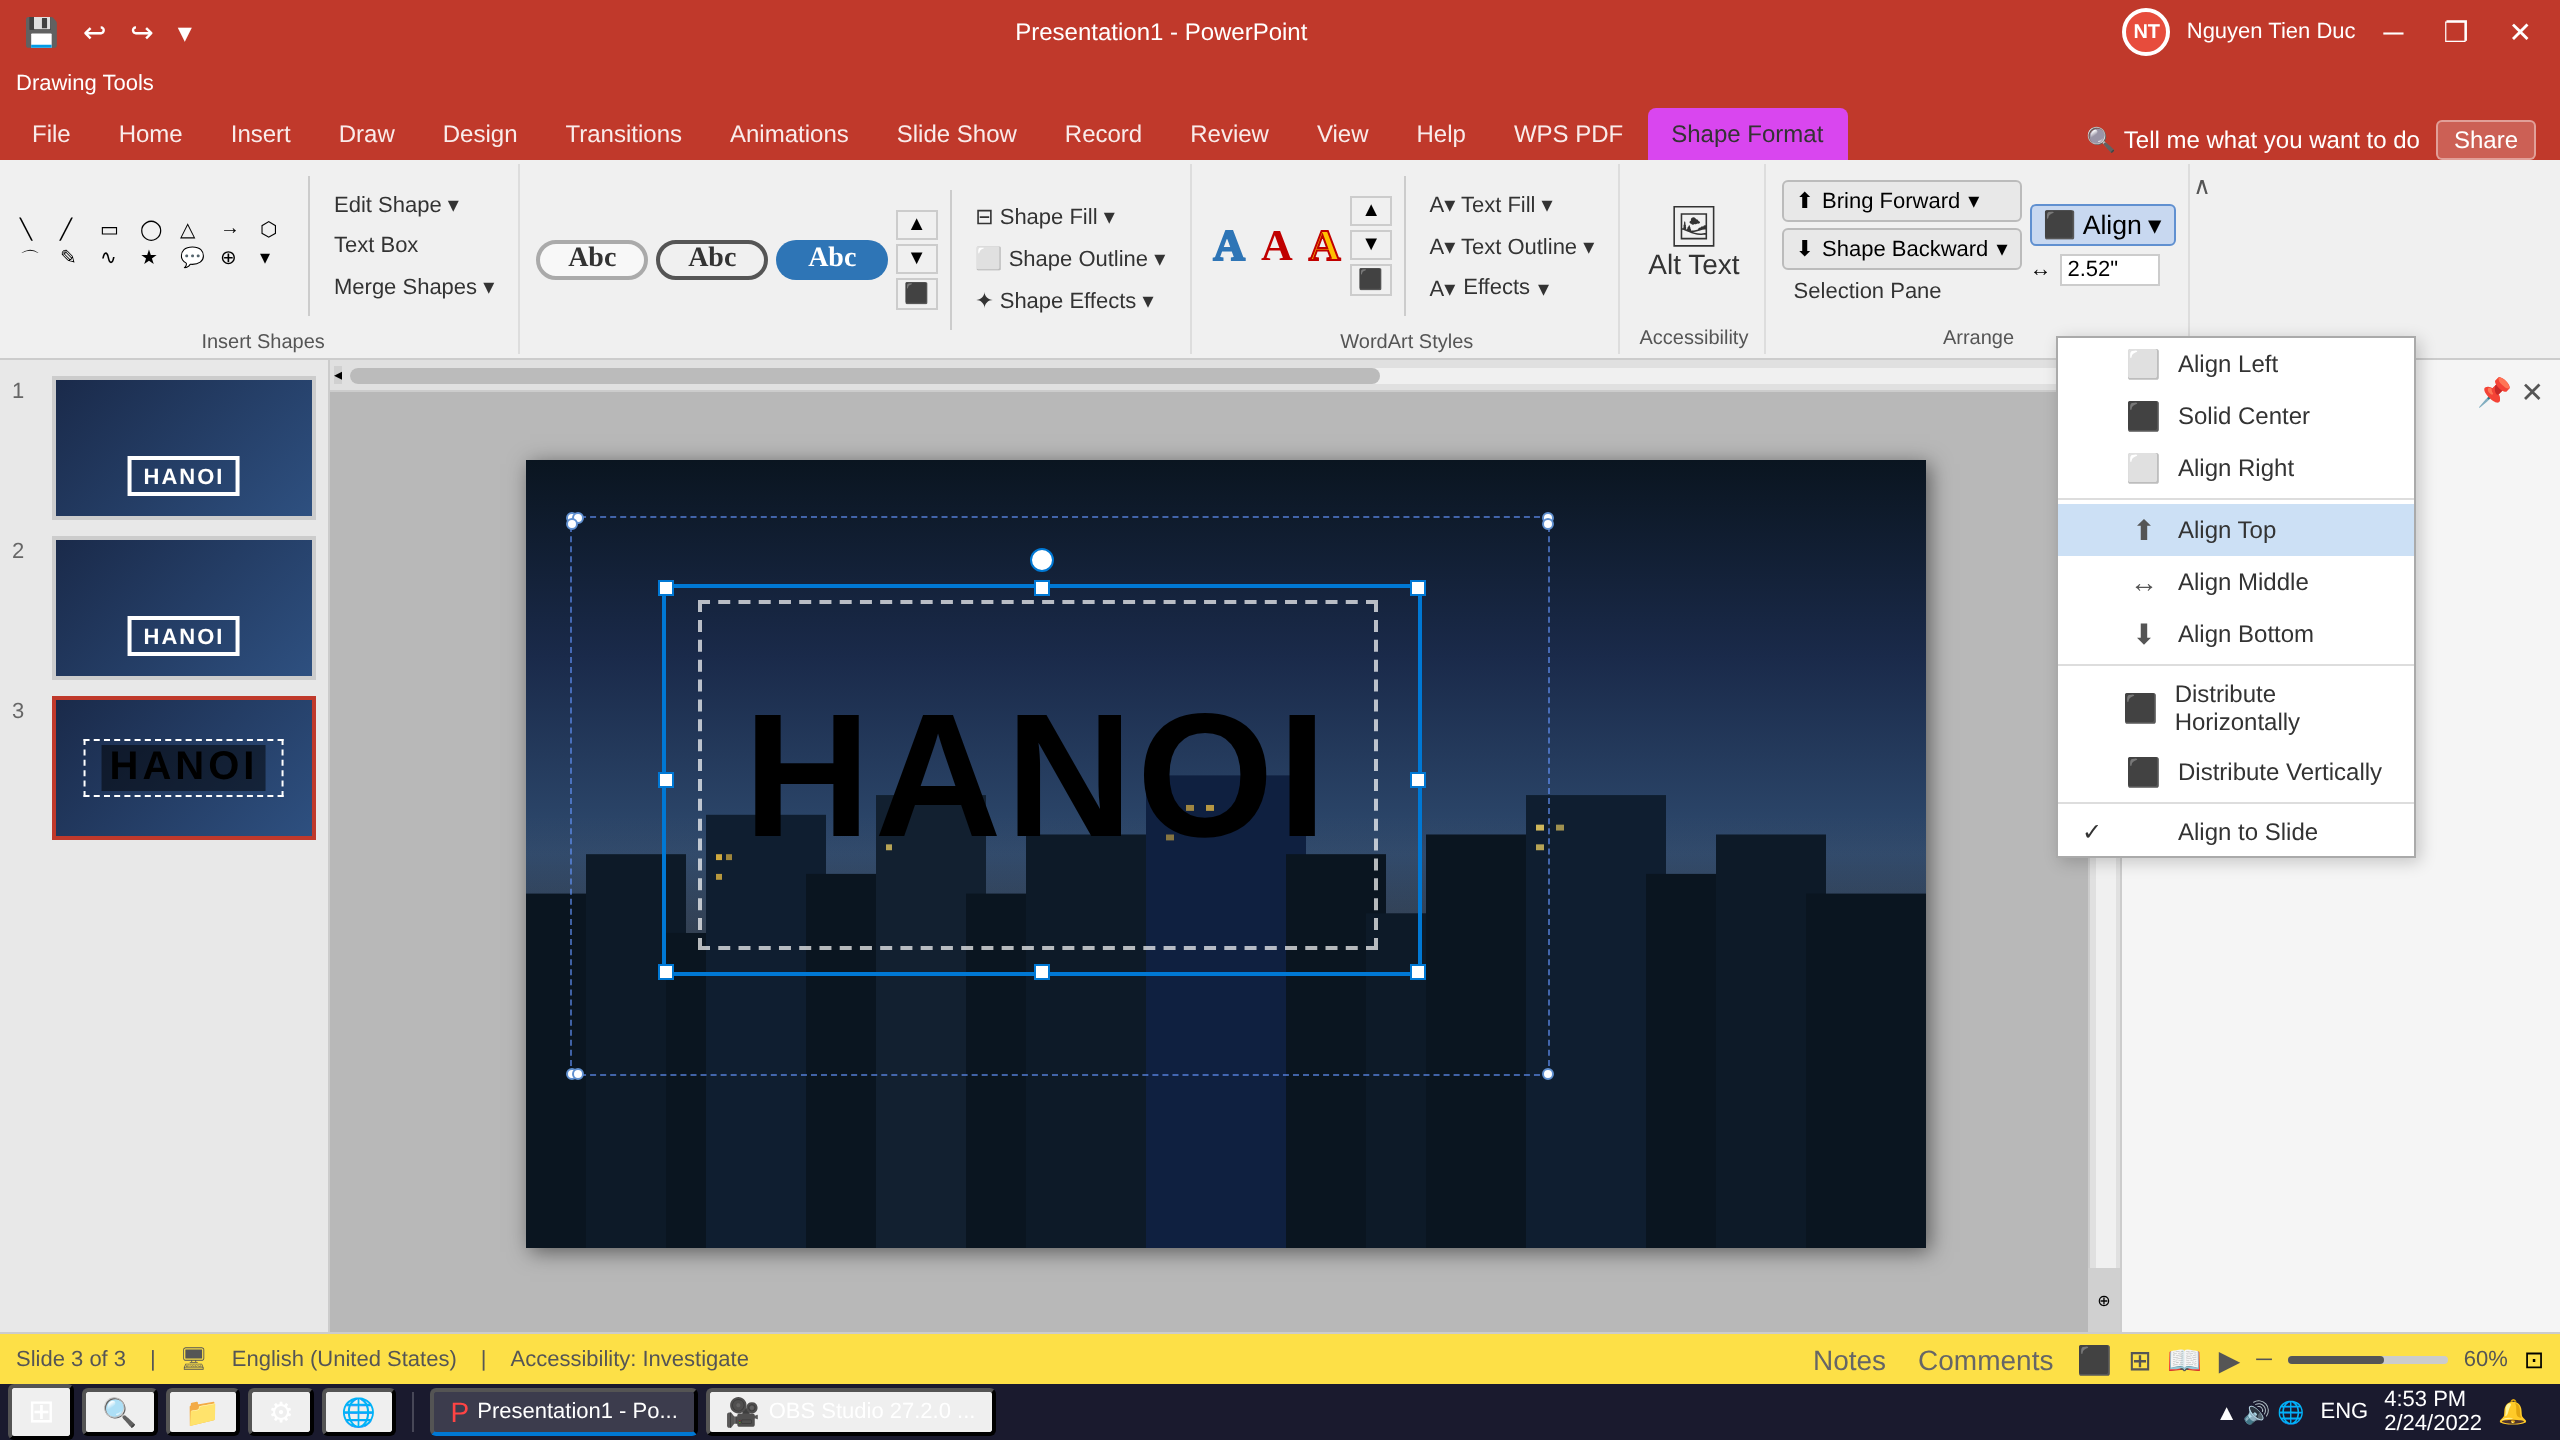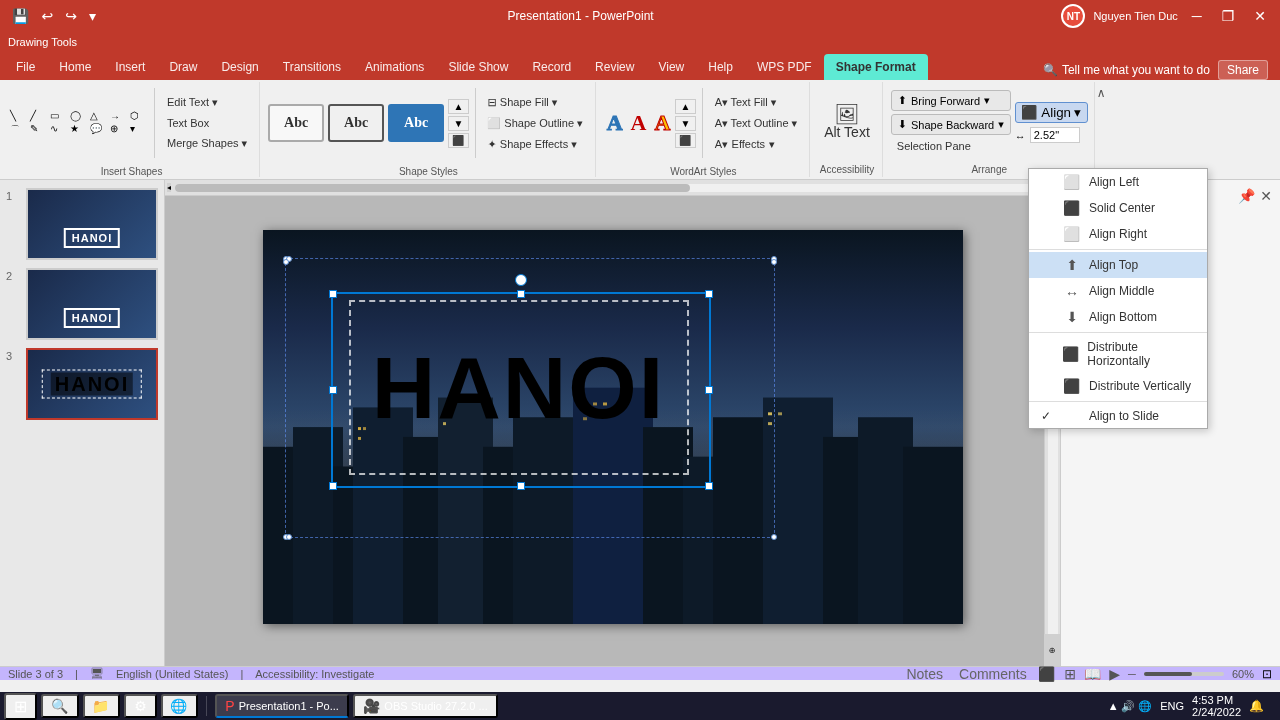--- a/index.html
+++ b/index.html
@@ -35,23 +35,23 @@
       padding: 4px 12px;
       font-size: 12px;
       color: rgba(255,255,255,0.9);
       cursor: pointer;
       border-radius: 4px 4px 0 0;
       height: 26px;
       display: flex;
       align-items: center;
     }
     .ribbon-tab.active {
-      background: #5eead4;
+      background: #d946ef;
       color: #333;
-      font-weight: bold;
+      font-weight: normal;
     }
 
     
     .drawing-tools-bar {
       height: 20px;
       background: #c0392b;
       display: flex;
       align-items: center;
       padding-left: 8px;
       font-size: 11px;
@@ -115,23 +115,23 @@
       border-radius: 3px;
       font-size: 11px;
       color: #333;
       background: none;
       border: none;
     }
 
     
     .shape-styles { display: flex; gap: 4px; align-items: center; }
     .shape-style-item {
-      width: 56px; height: 38px;
+      width: 56px; height: 20px;
       border: 2px solid transparent;
-      border-radius: 3px;
+      border-radius: 13px;
       display: flex;
       align-items: center;
       justify-content: center;
       cursor: pointer;
       font-size: 14px;
       font-weight: bold;
       font-family: 'Times New Roman', serif;
     }
     .ssi-1 { color: #333; background: #f8f8f8; border-color: #aaa; }
     .ssi-2 { color: #333; background: transparent; border: 2px solid #555; }
@@ -292,22 +292,22 @@
       gap: 4px;
       font-size: 12px;
       color: #333;
       font-weight: 500;
       padding: 4px 0;
       cursor: pointer;
     }
 
     
     .status-bar {
-      height: 14px;
-      background: #c4b5fd;
+      height: 26px;
+      background: #fde047;
       border-top: 1px solid #ccc;
       display: flex;
       align-items: center;
       justify-content: space-between;
       padding: 0 8px;
       font-size: 11px;
       color: #555;
     }
     .status-left { display: flex; align-items: center; gap: 12px; }
     .status-right { display: flex; align-items: center; gap: 8px; }
@@ -456,21 +456,21 @@
         <span style="font-size:10px;cursor:pointer;">✎</span>
         <span style="font-size:10px;cursor:pointer;">∿</span>
         <span style="font-size:10px;cursor:pointer;">★</span>
         <span style="font-size:10px;cursor:pointer;">💬</span>
         <span style="font-size:10px;cursor:pointer;">⊕</span>
         <span style="font-size:10px;cursor:pointer;">▾</span>
       </div>
       <div class="vertical-divider"></div>
       <div style="display:flex;flex-direction:column;gap:4px;">
         <button class="ribbon-btn-sm">
-          <span>Edit Text ▾</span>
+          <span>Edit Shape ▾</span>
         </button>
         <button class="ribbon-btn-sm">
           <span>Text Box</span>
         </button>
         <button class="ribbon-btn-sm">
           <span>Merge Shapes ▾</span>
         </button>
       </div>
     </div>
     <div class="ribbon-group-label">Insert Shapes</div>
@@ -488,21 +488,20 @@
           <button style="font-size:10px;border:1px solid #ccc;background:#f0f0f0;cursor:pointer;padding:1px 3px;">⬛</button>
         </div>
       </div>
       <div class="vertical-divider"></div>
       <div style="display:flex;flex-direction:column;gap:4px;">
         <button class="ribbon-btn-sm">⊟ Shape Fill ▾</button>
         <button class="ribbon-btn-sm">⬜ Shape Outline ▾</button>
         <button class="ribbon-btn-sm">✦ Shape Effects ▾</button>
       </div>
     </div>
-    <div class="ribbon-group-label">Shape Styles</div>
   </div>
 
   <div class="ribbon-group">
     <div class="ribbon-group-content">
       <div class="wordart-styles">
         <div class="wa-item wa-1">A</div>
         <div class="wa-item wa-2">A</div>
         <div class="wa-item wa-3">A</div>
         <div style="display:flex;flex-direction:column;gap:2px;">
           <button style="font-size:10px;border:1px solid #ccc;background:#f0f0f0;cursor:pointer;padding:1px 3px;">▲</button>

